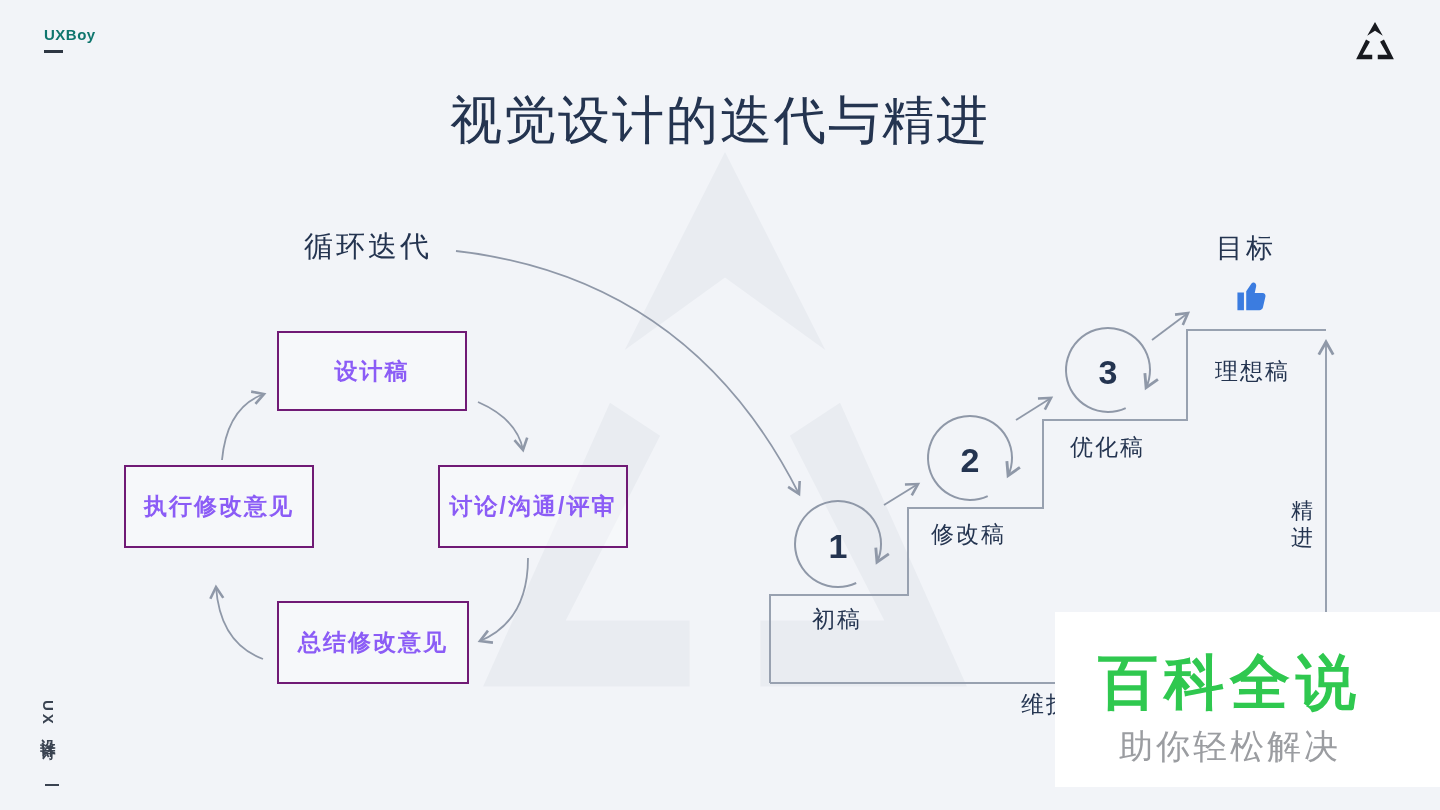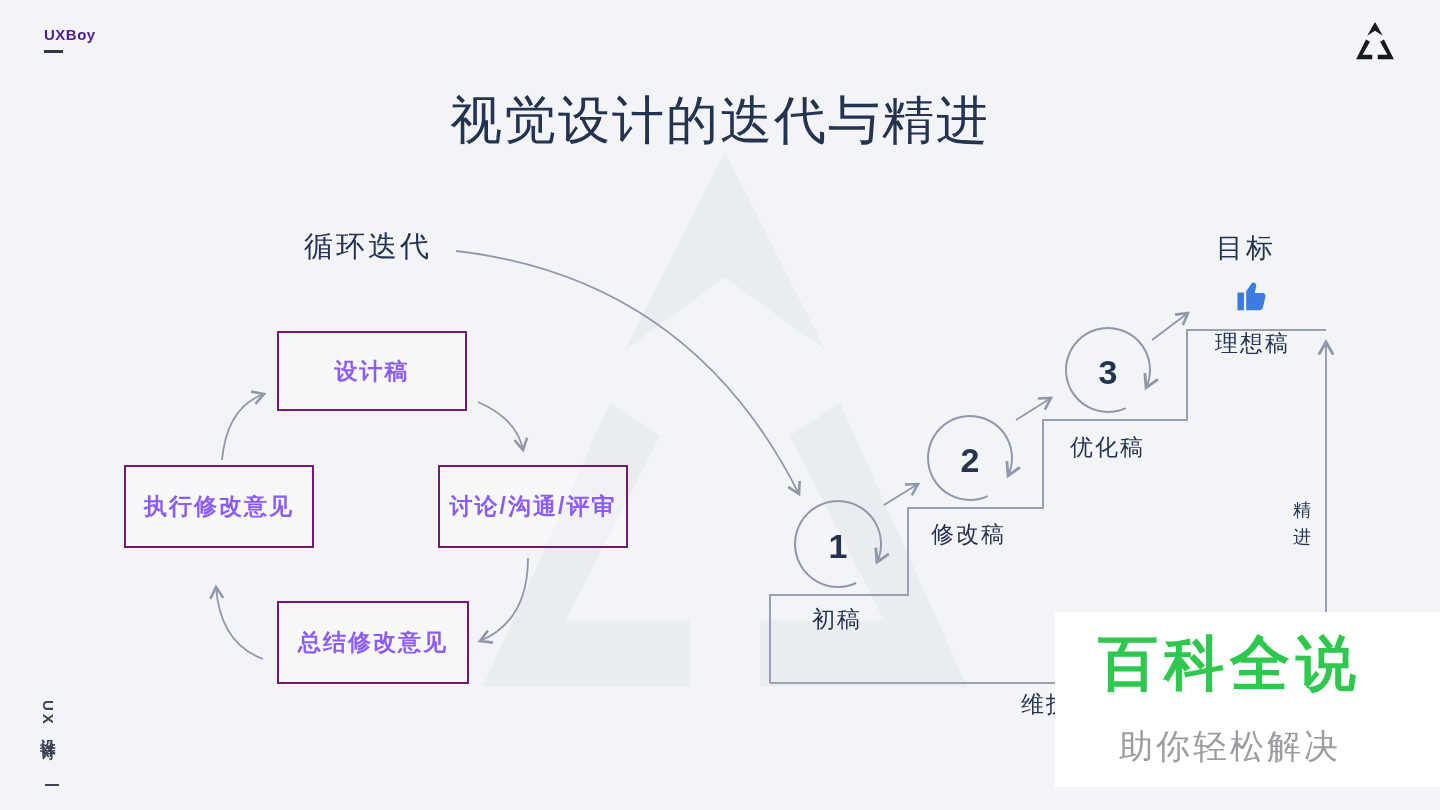--- a/index.html
+++ b/index.html
@@ -1,41 +1,41 @@
 <!DOCTYPE html>
 <html><head>
 <meta charset="utf-8">
 <style>
   html,body{margin:0;padding:0;}
   body{background:#e8eaee;font-family:"Liberation Sans","DejaVu Sans",sans-serif;}
   .stage{position:relative;width:1440px;height:810px;background:#f2f4f8;overflow:hidden;margin:0 auto;}
   .stage svg.art{position:absolute;left:0;top:0;z-index:1;}
   .lbl{position:absolute;color:#243450;font-weight:normal;white-space:nowrap;z-index:2;}
   .page-title{left:0;right:0;top:86px;text-align:center;font-size:52px;letter-spacing:2px;}
-  .brand{left:44px;top:26px;font-size:15px;font-weight:600;color:#4c1d95;letter-spacing:.5px;}
+  .brand{left:44px;top:26px;font-size:15px;font-weight:600;color:#0f766e;letter-spacing:.5px;}
   .brand-dash{position:absolute;left:44px;top:50px;width:19px;height:3px;background:#2e3743;z-index:2;}
   .vbrand{position:absolute;left:38px;top:700px;writing-mode:vertical-rl;font-size:15px;font-weight:600;
           color:#3a4351;letter-spacing:3px;z-index:2;}
   .vbrand-dash{position:absolute;left:45px;top:784px;width:14px;height:2px;background:#3a4351;z-index:2;}
   .cycle-label{left:304px;top:227px;font-size:29px;letter-spacing:3px;}
   .goal-label{left:1216px;top:230px;font-size:27px;letter-spacing:3px;}
   .cycbox{position:absolute;border:2px solid #701a75;background:rgba(255,255,255,.35);
           display:flex;align-items:center;justify-content:center;
           font-size:23px;font-weight:bold;letter-spacing:2px;color:#8b5cf6;z-index:2;}
   .box-top{left:277px;top:331px;width:186px;height:76px;}
   .box-right{left:438px;top:465px;width:186px;height:79px;}
   .box-bottom{left:277px;top:601px;width:188px;height:79px;}
   .box-left{left:116px;top:465px;width:186px;height:79px;margin-left:8px;}
   .cnum{position:absolute;transform:translate(-50%,-50%);font-size:34px;font-weight:bold;color:#243450;z-index:2;}
   .step-lbl{font-size:23px;letter-spacing:2px;}
-  .jingjin{left:1290px;top:497px;width:24px;font-size:18px;line-height:27px;
+  .jingjin{left:1290px;top:497px;width:24px;font-size:22px;line-height:27px;
            word-break:break-all;white-space:normal;text-align:center;}
   .weihu{left:1021px;top:689px;font-size:23px;letter-spacing:2px;z-index:1;}
   .wm-box{position:absolute;left:1055px;top:612px;width:385px;height:175px;background:#ffffff;z-index:4;}
-  .wm-title{position:absolute;left:1085px;top:624px;width:290px;text-align:center;
+  .wm-title{position:absolute;left:1085px;top:643px;width:290px;text-align:center;
             font-size:60px;font-weight:bold;letter-spacing:6px;color:#2fc84f;z-index:5;white-space:nowrap;}
   .wm-sub{position:absolute;left:1085px;top:724px;width:290px;text-align:center;
           font-size:34px;color:#9b9da1;letter-spacing:3px;z-index:5;white-space:nowrap;}
 </style>
 </head>
 <body>
 
 <div class="stage">
 
   <svg class="art" width="1440" height="810" viewBox="0 0 1440 810">
@@ -94,21 +94,21 @@
   <div class="cycbox box-bottom">总结修改意见</div>
   <div class="cycbox box-left">执行修改意见</div>
 
   <div class="cnum" style="left:838px;top:546px;">1</div>
   <div class="cnum" style="left:970px;top:460px;">2</div>
   <div class="cnum" style="left:1108px;top:372px;">3</div>
 
   <div class="lbl step-lbl" style="left:812px;top:604px;">初稿</div>
   <div class="lbl step-lbl" style="left:931px;top:519px;">修改稿</div>
   <div class="lbl step-lbl" style="left:1070px;top:432px;">优化稿</div>
-  <div class="lbl step-lbl" style="left:1215px;top:328px;">理想稿</div>
+  <div class="lbl step-lbl" style="left:1215px;top:356px;">理想稿</div>
 
   <div class="lbl goal-label">目标</div>
   <div class="lbl jingjin">精进</div>
   <div class="lbl weihu">维护</div>
 
   <div class="wm-box"></div>
   <div class="wm-title">百科全说</div>
   <div class="wm-sub">助你轻松解决</div>
 
 </div>

